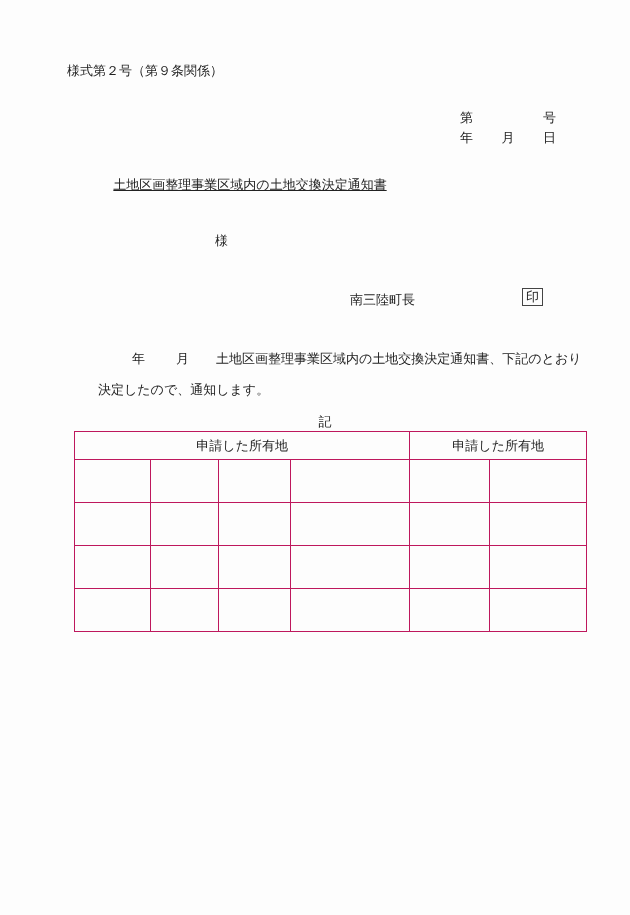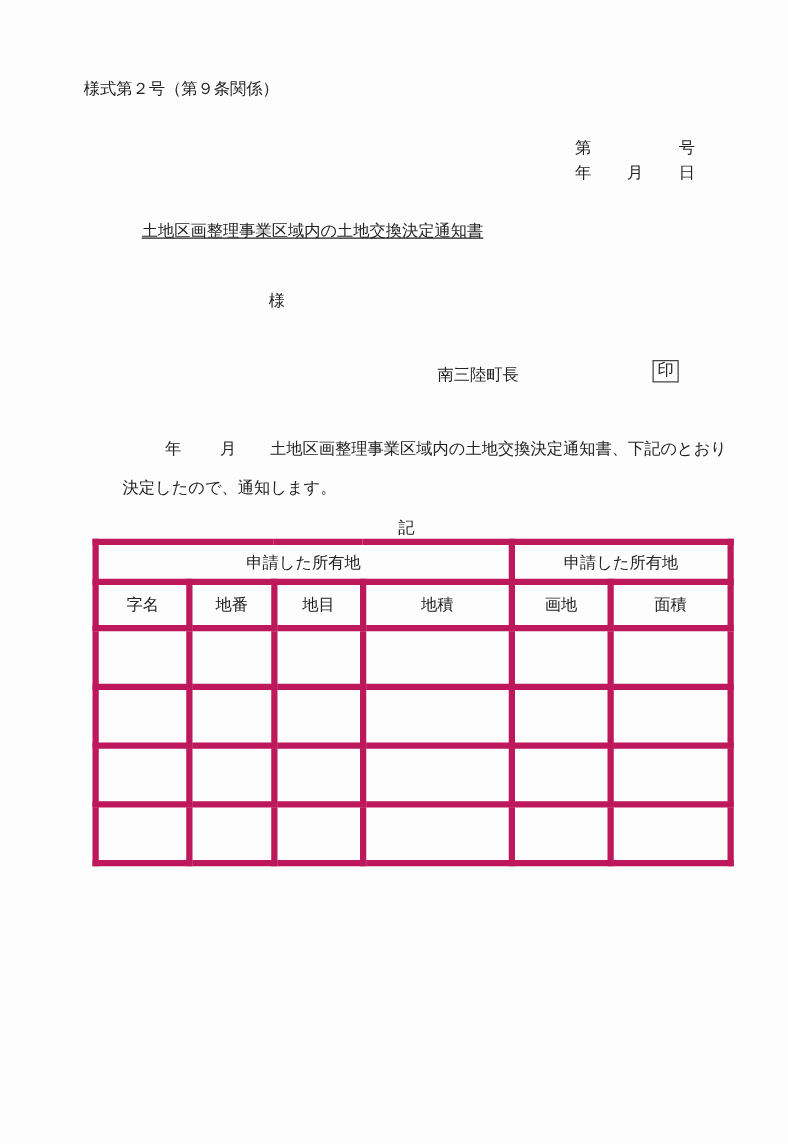--- a/index.html
+++ b/index.html
@@ -19,21 +19,21 @@
   #seal { left: 522px; top: 288px; border: 1px solid #444; padding: 0 3px; line-height: 16px; }
   #body-line1 { left: 132px; top: 350px; }
   #body-line1 span { display: inline-block; }
   #body-line2 { left: 66px; top: 381px; margin-left: 32px; }
   #ki { left: 0; width: 650px; top: 413px; text-align: center; }
   table#land-table {
     position: absolute; left: 74px; top: 431px; border-collapse: collapse;
     width: 513px; font-size: 13px;
   }
   #land-table td, #land-table th {
-    border: 5px solid #be185d; text-align: center; font-weight: normal; padding: 0;
+    border: 1px solid #be185d; text-align: center; font-weight: normal; padding: 0;
   }
   #land-table tr.h1 th { height: 27px; }
   #land-table tr.h2 th { height: 32px; }
   #land-table tr.data td { height: 42px; }
 </style>
 </head>
 <body>
 
 <div class="abs" id="form-label">様式第２号（第９条関係）</div>
 
@@ -69,28 +69,20 @@
       <col style="width:72px">
       <col style="width:120px">
       <col style="width:80px">
       <col style="width:97px">
   </colgroup>
   <tbody>
       <tr class="h1">
     <th colspan="4">申請した所有地</th>
     <th colspan="2">申請した所有地</th>
   </tr>
-  <tr class="h2">
-    <th>字名</th>
-    <th>地番</th>
-    <th>地目</th>
-    <th>地積</th>
-    <th>画地</th>
-    <th>面積</th>
-  </tr>
   <tr class="data">
     <td></td>
     <td></td>
     <td></td>
     <td></td>
     <td></td>
     <td></td>
   </tr>
   <tr class="data">
     <td></td>

